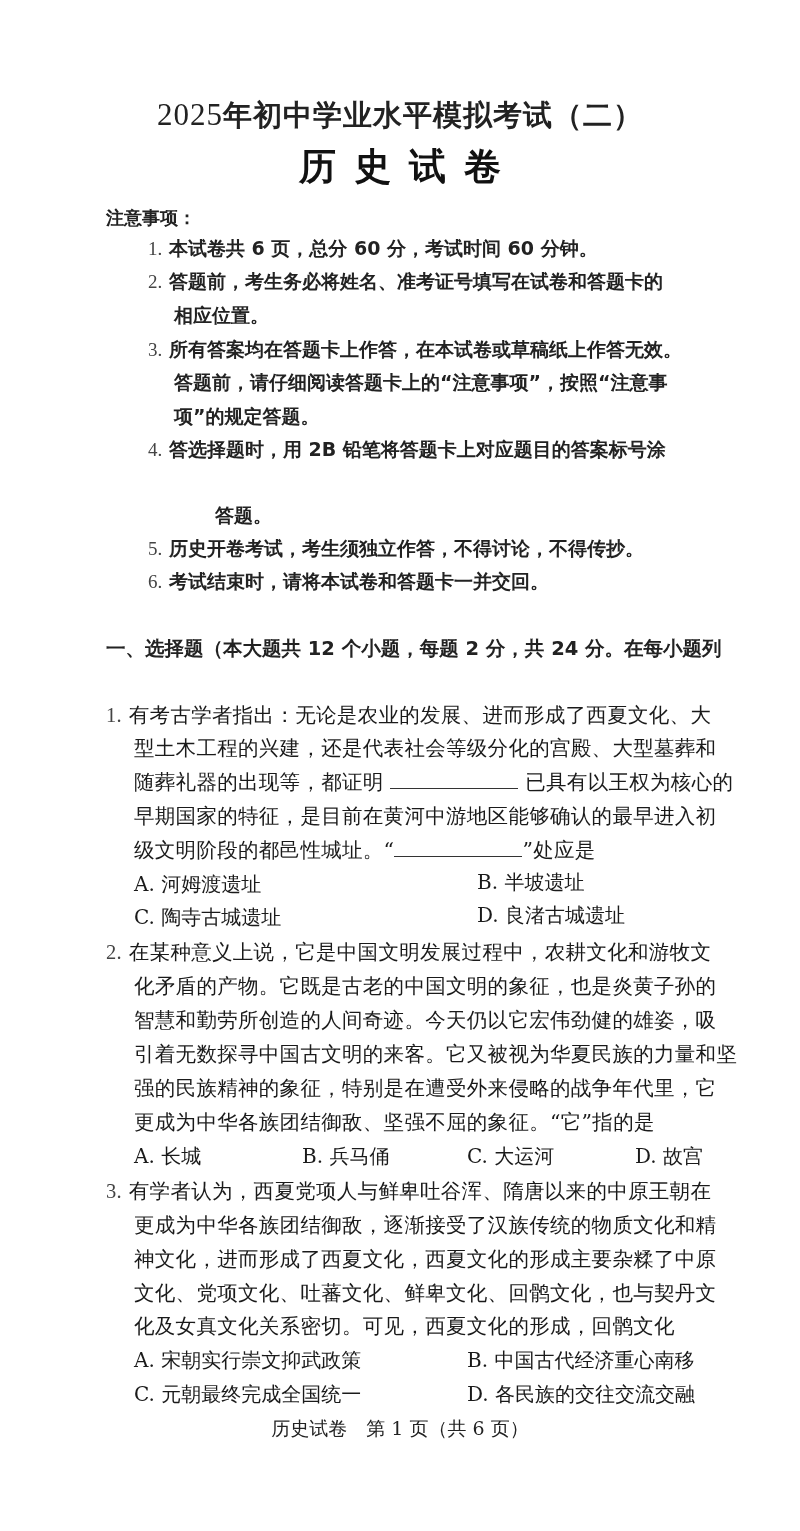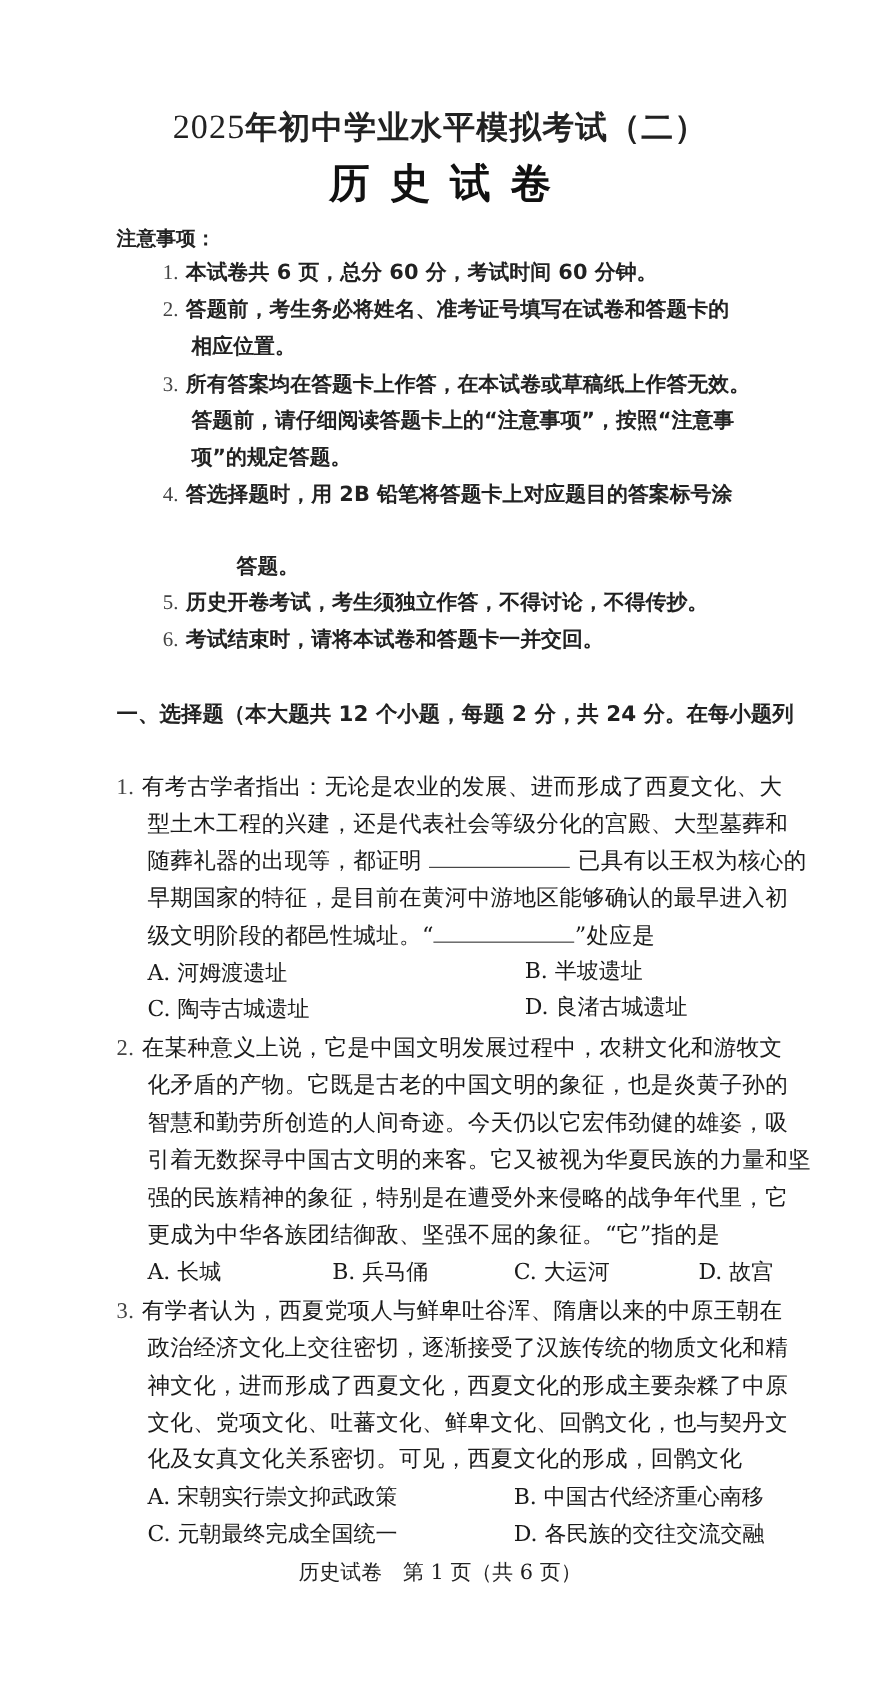--- a/index.html
+++ b/index.html
@@ -83,21 +83,21 @@
   <div class="line q" style="left:134px;top:1005px;">智慧和勤劳所创造的人间奇迹。今天仍以它宏伟劲健的雄姿，吸</div>
   <div class="line q" style="left:134px;top:1039px;">引着无数探寻中国古文明的来客。它又被视为华夏民族的力量和坚</div>
   <div class="line q" style="left:134px;top:1073px;">强的民族精神的象征，特别是在遭受外来侵略的战争年代里，它</div>
   <div class="line q" style="left:134px;top:1107px;">更成为中华各族团结御敌、坚强不屈的象征。“它”指的是</div>
   <div class="opt" style="left:134px;top:1141px;">A. 长城</div>
   <div class="opt" style="left:302px;top:1141px;">B. 兵马俑</div>
   <div class="opt" style="left:467px;top:1141px;">C. 大运河</div>
   <div class="opt" style="left:635px;top:1141px;">D. 故宫</div>
 
   <div class="line q" style="left:106px;top:1176px;"><span class="num">3.</span> <span>有学者认为，西夏党项人与鲜卑吐谷浑、隋唐以来的中原王朝在</span></div>
-  <div class="line q" style="left:134px;top:1210px;">政治经济文化上交往密切，逐渐接受了汉族传统的物质文化和精</div>
+  <div class="line q" style="left:134px;top:1210px;">更成为中华各族团结御敌，逐渐接受了汉族传统的物质文化和精</div>
   <div class="line q" style="left:134px;top:1244px;">神文化，进而形成了西夏文化，西夏文化的形成主要杂糅了中原</div>
   <div class="line q" style="left:134px;top:1278px;">文化、党项文化、吐蕃文化、鲜卑文化、回鹘文化，也与契丹文</div>
   <div class="line q" style="left:134px;top:1311px;">化及女真文化关系密切。可见，西夏文化的形成，回鹘文化</div>
   <div class="opt" style="left:134px;top:1345px;">A. 宋朝实行崇文抑武政策</div>
   <div class="opt" style="left:467px;top:1345px;">B. 中国古代经济重心南移</div>
   <div class="opt" style="left:134px;top:1379px;">C. 元朝最终完成全国统一</div>
   <div class="opt" style="left:467px;top:1379px;">D. 各民族的交往交流交融</div>
 
   <div class="footer">历史试卷　第 1 页（共 6 页）</div>
 </div>

